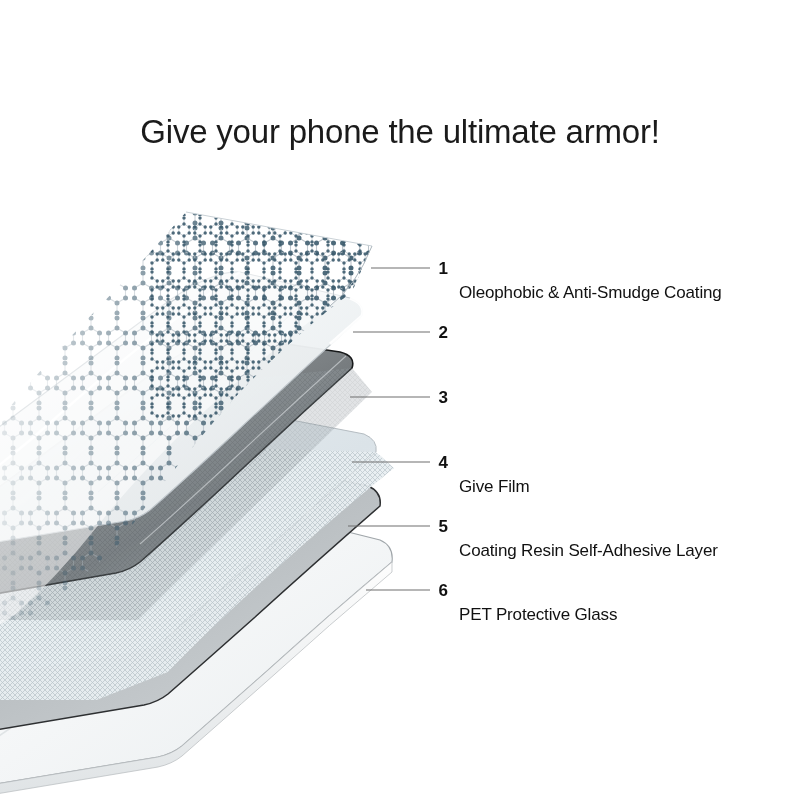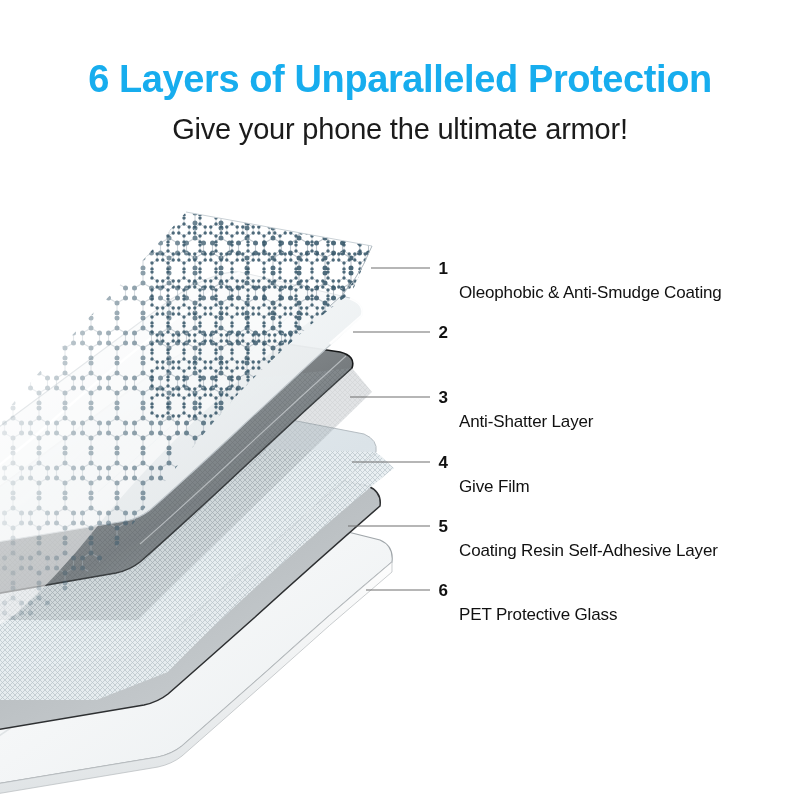--- a/index.html
+++ b/index.html
@@ -27,21 +27,21 @@
     font-weight:bold;
     letter-spacing:-0.4px;
     color:#17ADEE;
     white-space:nowrap;
   }
   #subtitle {
     position:absolute;
     left:0; top:113px;
     width:800px;
     text-align:center;
-    font-size:29px;
+    font-size:33px;
     font-weight:normal;
     letter-spacing:-0.2px;
     color:#1b1b1b;
     white-space:nowrap;
   }
 
   
   #diagram {
     position:absolute;
     left:0; top:0;
@@ -71,21 +71,20 @@
     letter-spacing:-0.15px;
     color:#111111;
     margin-top:48px;
   }
 </style>
 </head>
 <body>
 
 <div id="stage">
 
-  <div id="title">6 Layers of Unparalleled Protection</div>
   <div id="subtitle">Give your phone the ultimate armor!</div>
 
   <svg id="diagram" viewBox="0 0 800 800">
     <defs>
 
       <linearGradient id="gGlass" x1="0" y1="0" x2="1" y2="1">
         <stop offset="0" stop-color="#ffffff"></stop>
         <stop offset="0.45" stop-color="#f2f5f6"></stop>
         <stop offset="1" stop-color="#e4e9ec"></stop>
       </linearGradient>
@@ -316,21 +315,20 @@
     <span class="num">1</span>
     <span class="txt">Oleophobic &amp; Anti-Smudge Coating</span>
   </div>
 
   <div class="callout" style="left:426px; top:321px;">
     <span class="num">2</span>
   </div>
 
   <div class="callout" style="left:426px; top:386px;">
     <span class="num">3</span>
-    <span class="txt">Anti-Shatter Layer</span>
   </div>
 
   <div class="callout" style="left:426px; top:451px;">
     <span class="num">4</span>
     <span class="txt">Give Film</span>
   </div>
 
   <div class="callout" style="left:426px; top:515px;">
     <span class="num">5</span>
     <span class="txt">Coating Resin Self-Adhesive Layer</span>

